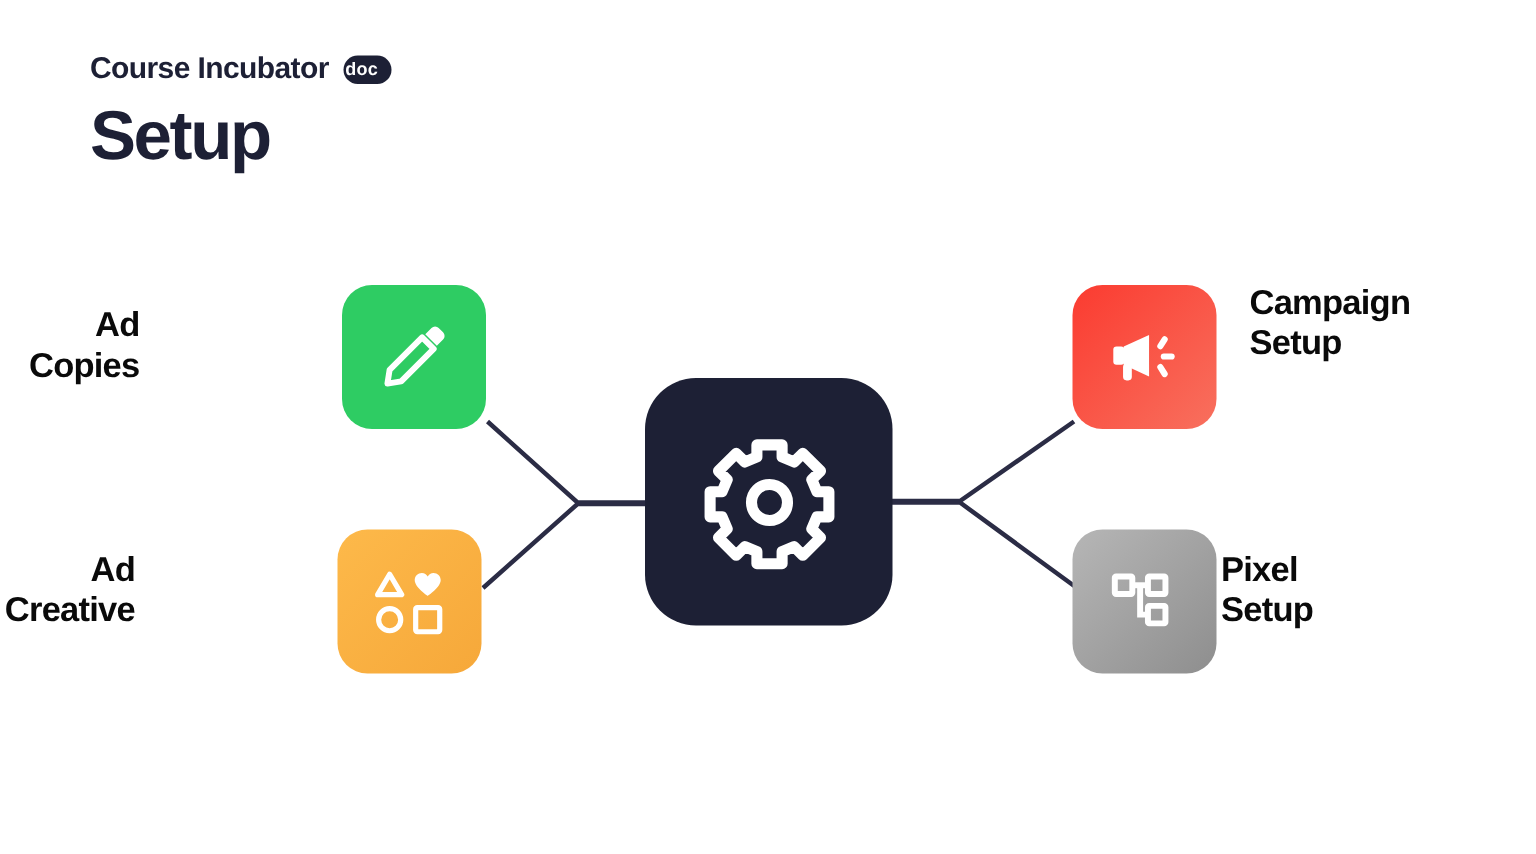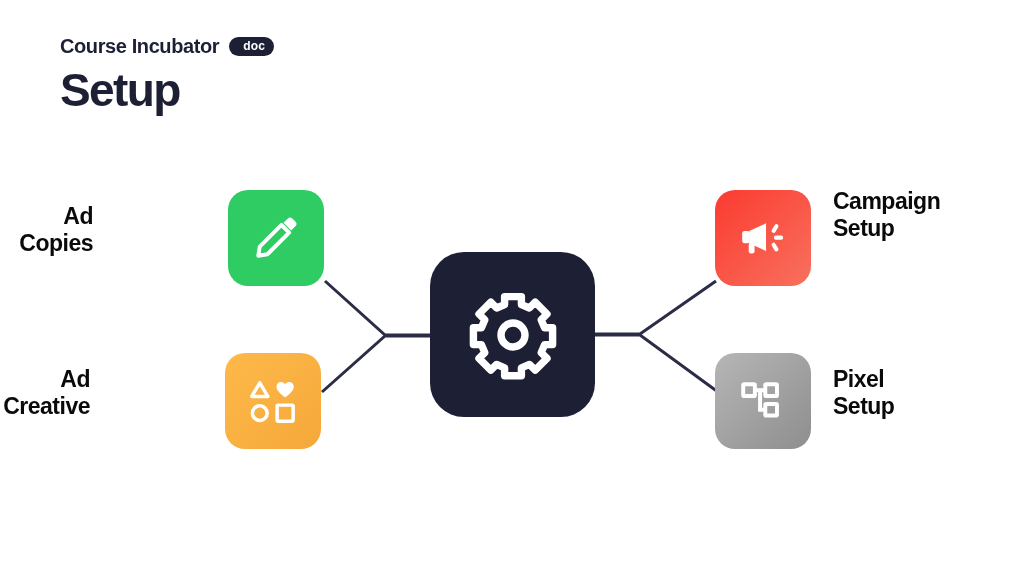--- a/index.html
+++ b/index.html
@@ -34,21 +34,21 @@
     letter-spacing: -0.4px;
     line-height: 1;
   }
   .brand-badge {
     display: inline-block;
     background: #1d2035;
     color: #ffffff;
     font-size: 12px;
     font-weight: bold;
     border-radius: 999px;
-    padding: 3px 9px 4px 14px;
+    padding: 3px 9px 4px 1px;
     line-height: 1;
     letter-spacing: 0.2px;
   }
   .page-title {
     margin-top: 10px;
     font-size: 46px;
     font-weight: bold;
     color: #1d2035;
     letter-spacing: -1.6px;
     line-height: 1.05;
@@ -102,21 +102,21 @@
     font-size: 23px;
     font-weight: bold;
     color: #0a0a0a;
     line-height: 1.18;
     letter-spacing: -0.5px;
     white-space: pre-line;
   }
   .label-ad-copies   { right: 811px; top: 203px; text-align: right; }
   .label-ad-creative { right: 814px; top: 366px; text-align: right; }
   .label-campaign    { left: 833px; top: 188px; text-align: left; }
-  .label-pixel       { left: 833px; top: 366px; text-align: left; }
+  .label-pixel       { left: 814px; top: 366px; text-align: left; }
 </style>
 </head>
 <body>
 
 <div class="header">
   <div class="brand-row">
     <div class="brand-name">Course Incubator</div>
     <div class="brand-badge">doc</div>
   </div>
   <div class="page-title">Setup</div>

